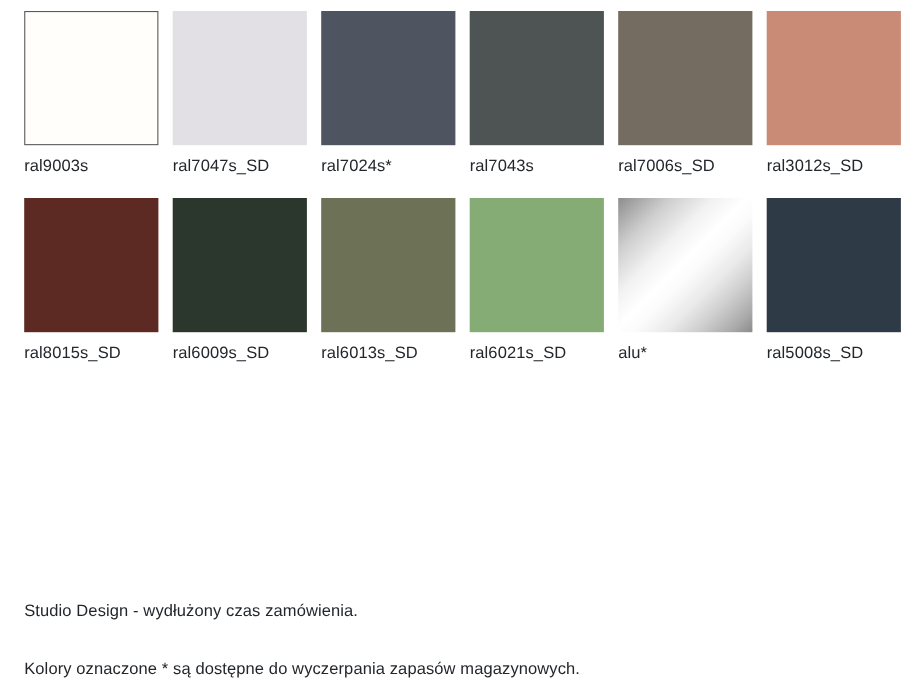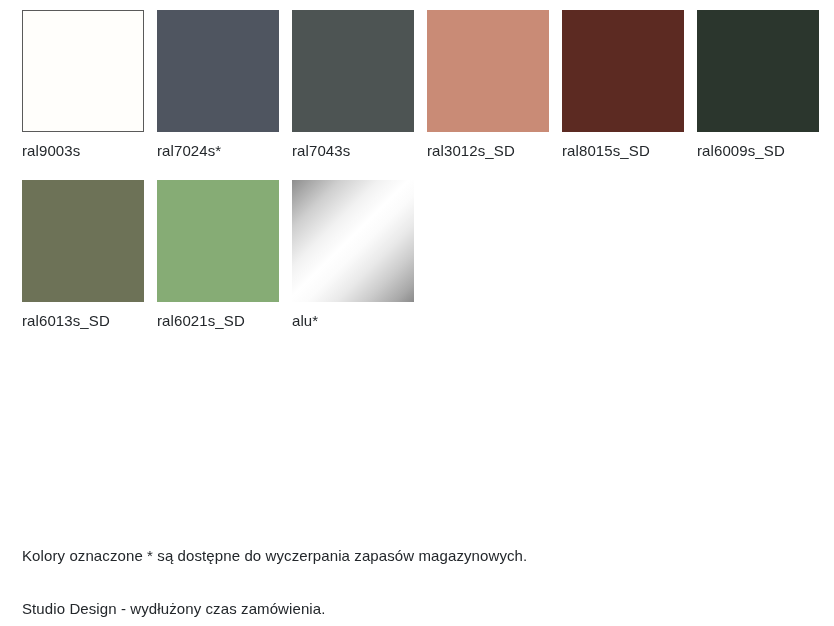--- a/index.html
+++ b/index.html
@@ -97,26 +97,34 @@
 </style>
 </head>
 <body>
 
 <div id="swatch-grid">
     <div class="swatch-cell">
       <div class="swatch-chip bordered" style="background: rgb(255, 254, 251);"></div>
       <div class="swatch-label">ral9003s</div>
     </div>
     <div class="swatch-cell">
+      <div class="swatch-chip" style="background: rgb(226, 224, 228);"></div>
+      <div class="swatch-label">ral7047s_SD</div>
+    </div>
+    <div class="swatch-cell">
       <div class="swatch-chip" style="background: rgb(79, 85, 96);"></div>
       <div class="swatch-label">ral7024s*</div>
     </div>
     <div class="swatch-cell">
       <div class="swatch-chip" style="background: rgb(77, 84, 83);"></div>
       <div class="swatch-label">ral7043s</div>
+    </div>
+    <div class="swatch-cell">
+      <div class="swatch-chip" style="background: rgb(116, 107, 97);"></div>
+      <div class="swatch-label">ral7006s_SD</div>
     </div>
     <div class="swatch-cell">
       <div class="swatch-chip" style="background: rgb(201, 139, 118);"></div>
       <div class="swatch-label">ral3012s_SD</div>
     </div>
     <div class="swatch-cell">
       <div class="swatch-chip" style="background: rgb(92, 42, 34);"></div>
       <div class="swatch-label">ral8015s_SD</div>
     </div>
     <div class="swatch-cell">
@@ -128,18 +136,22 @@
       <div class="swatch-label">ral6013s_SD</div>
     </div>
     <div class="swatch-cell">
       <div class="swatch-chip" style="background: rgb(134, 172, 117);"></div>
       <div class="swatch-label">ral6021s_SD</div>
     </div>
     <div class="swatch-cell">
       <div class="swatch-chip metallic"></div>
       <div class="swatch-label">alu*</div>
     </div>
+    <div class="swatch-cell">
+      <div class="swatch-chip" style="background: rgb(46, 59, 71);"></div>
+      <div class="swatch-label">ral5008s_SD</div>
+    </div>
   </div>
 
 <div id="footnotes">
+    <div class="footnote">Studio Design - wydłużony czas zamówienia.</div>
     <div class="footnote">Kolory oznaczone * są dostępne do wyczerpania zapasów magazynowych.</div>
-    <div class="footnote">Studio Design - wydłużony czas zamówienia.</div>
   </div>
 
 </body></html>

